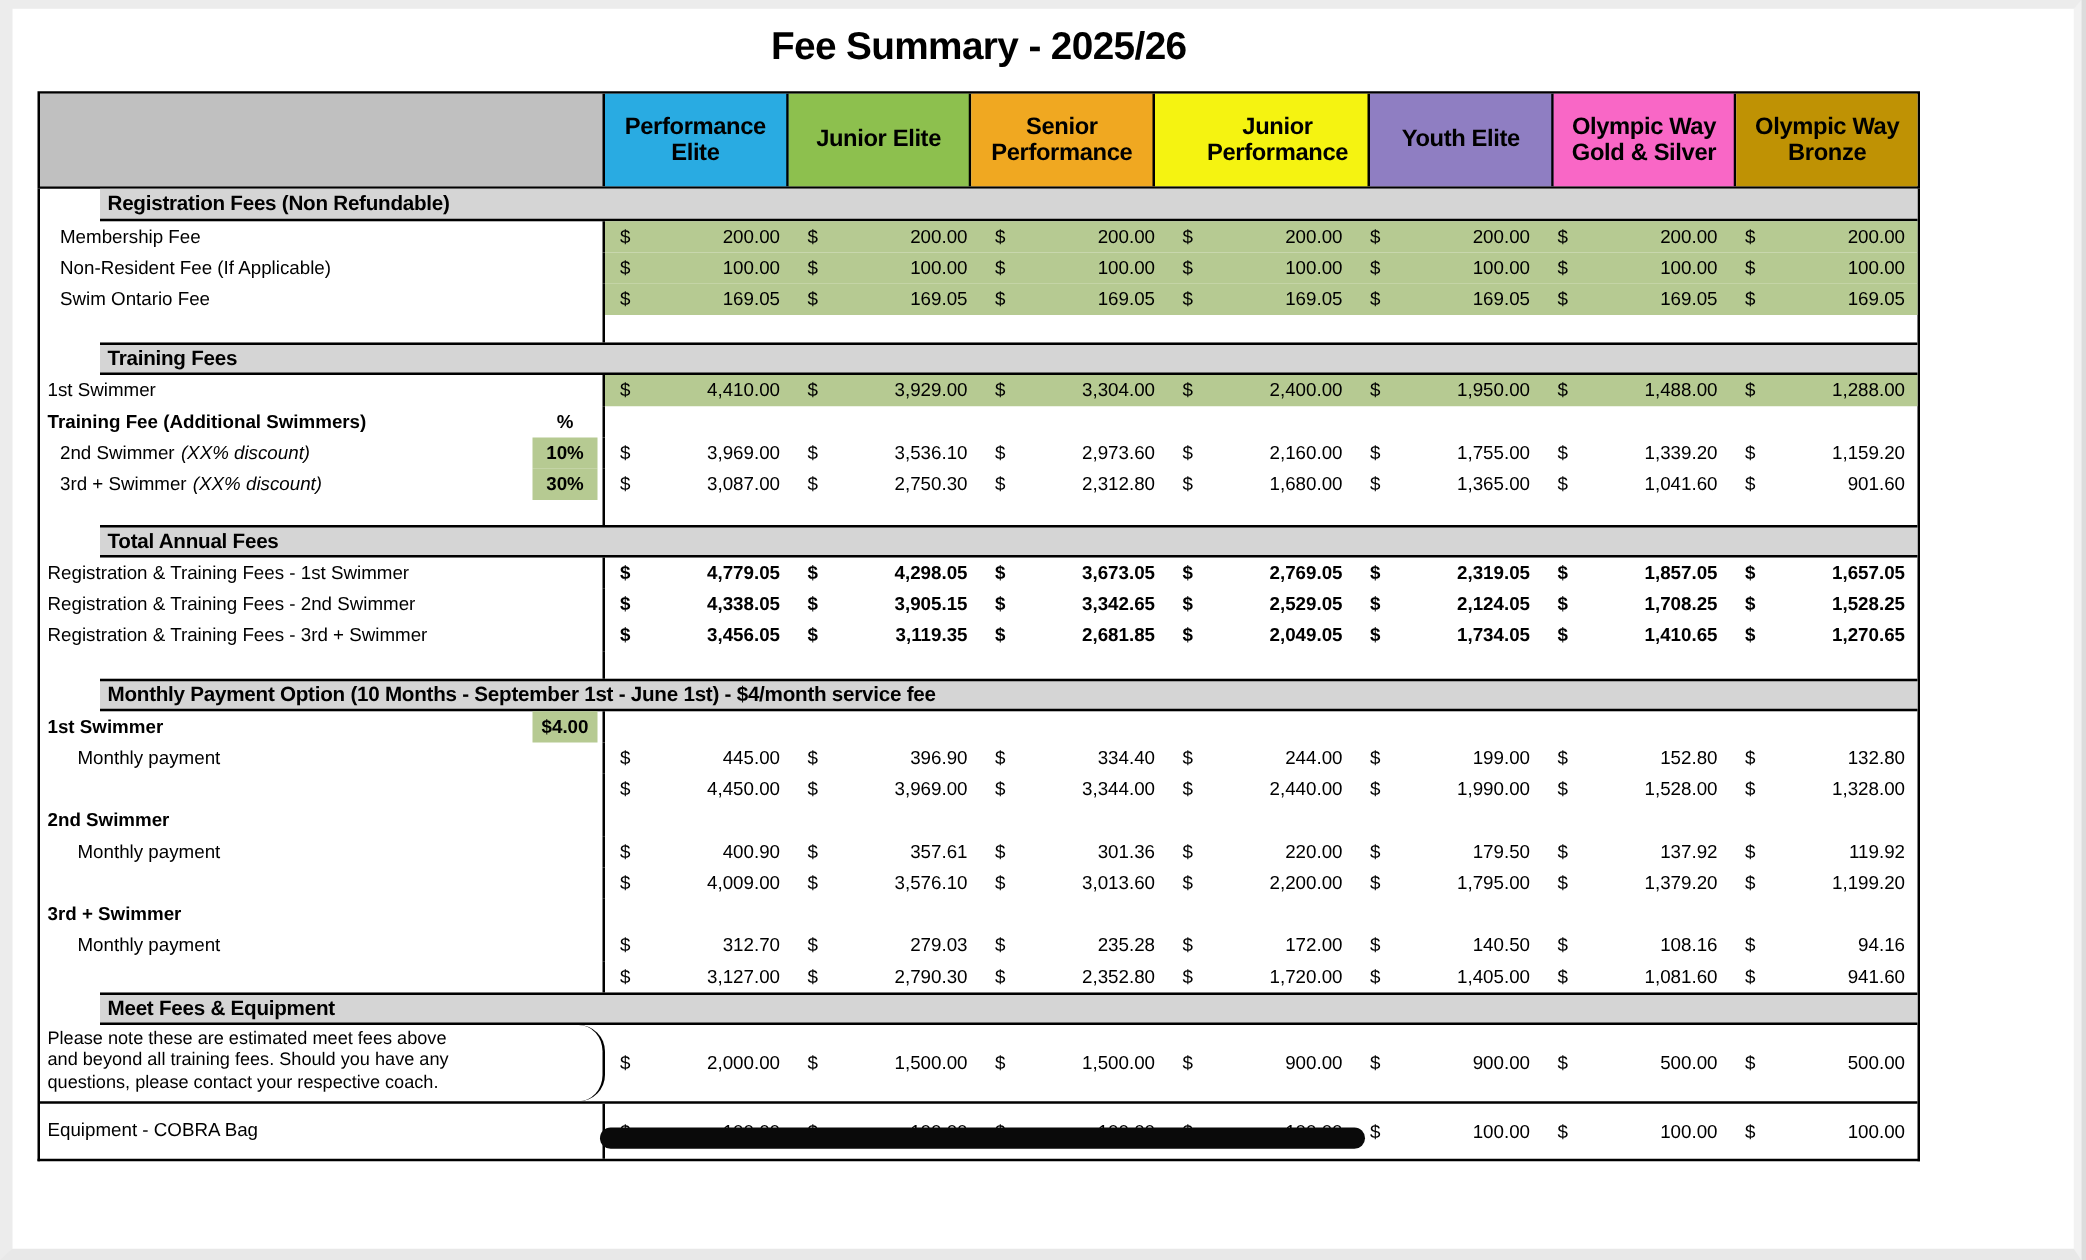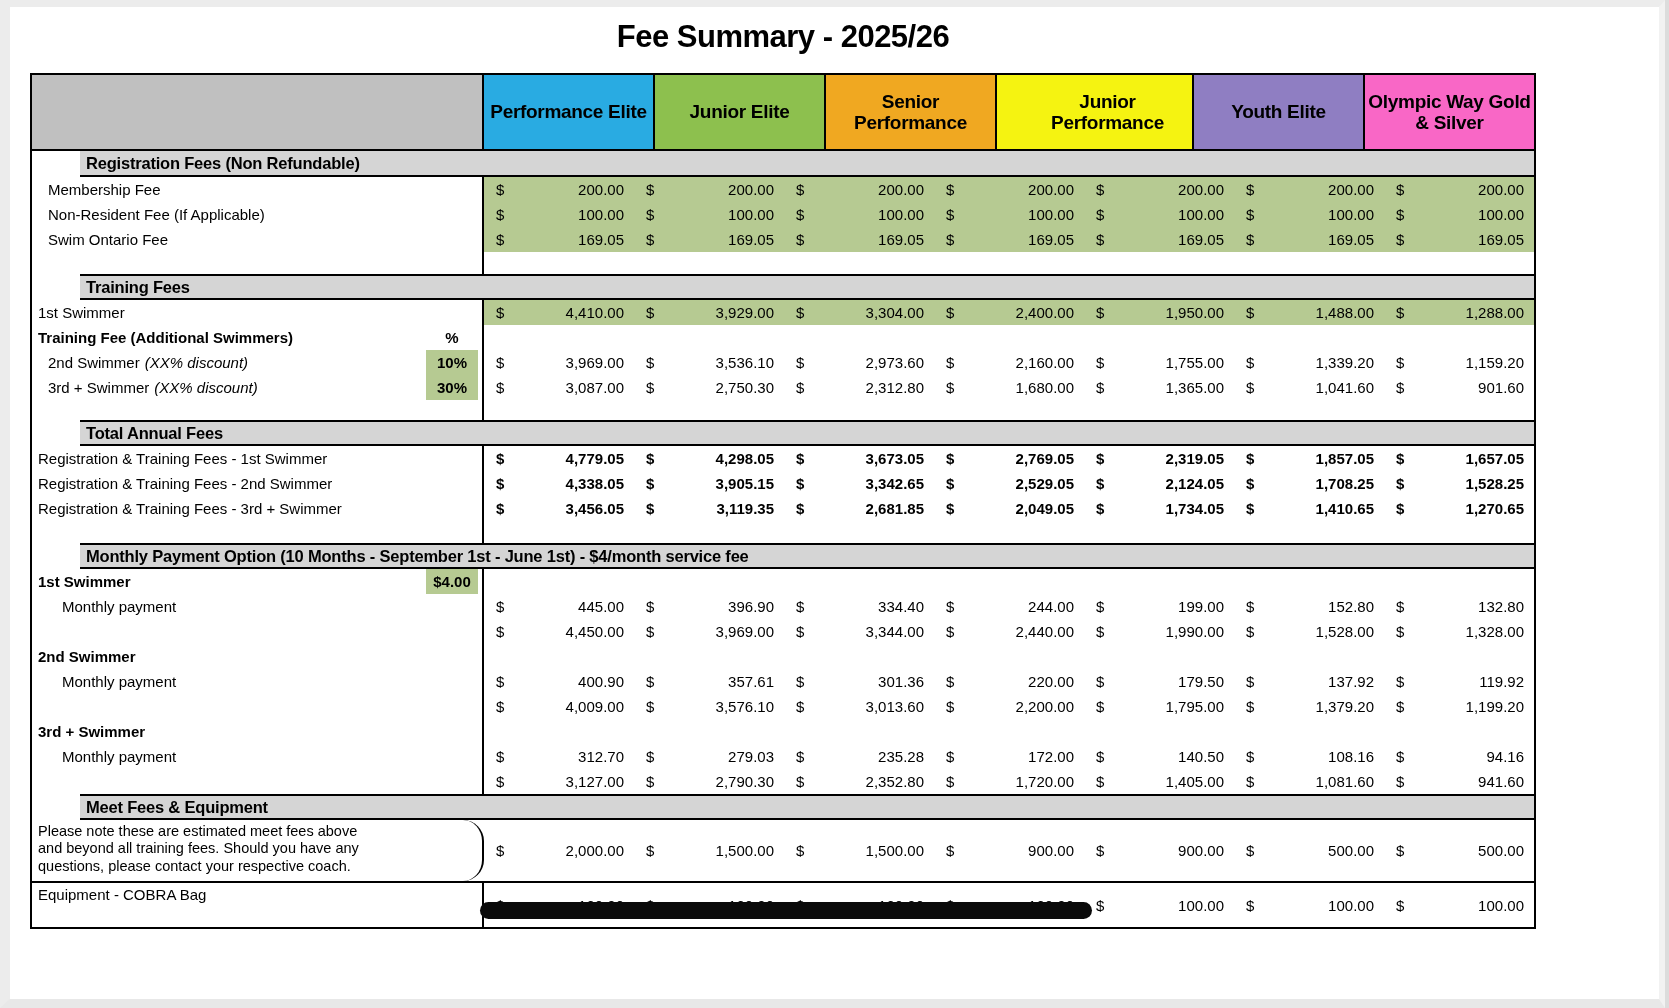--- a/index.html
+++ b/index.html
@@ -30,21 +30,21 @@
     font-weight:bold; font-size:16.5px; letter-spacing:-0.2px;margin-left:48px;
   }
   .tbody > .section-bar:first-child{ border-top:none; }
   .row{ display:flex; height:25px; }
   .row.note{ height:63px; border-bottom:2px solid #000; }
   .row.tall{ height:44px; }
   .lab{
     width:452px; border-right:2px solid #000; position:relative;
     display:flex; align-items:center; padding-left:6px; font-size:15px;
   }
-  .row.tall .lab{ align-items:flex-start; padding-top:3px; }
+  .row.tall .lab{ align-items:flex-start; padding-top:13px; }
   .lab.notelab{ align-items:flex-start; padding-top:3px;border-radius:21px; }
   .notelab .lbl{ white-space:pre-line; font-size:14.5px; line-height:1.2; }
   .lab.ind1{ padding-left:16px; }
   .lab.ind2{ padding-left:30px; }
   .lab.b{ font-weight:bold;text-align:right; }
   .sfx{ font-style:italic; margin-left:5px; }
   .tag{
     position:absolute; right:4px; top:0; bottom:0; width:52px;
     display:flex; align-items:center; justify-content:center; font-size:15px;
   }
@@ -71,20 +71,21 @@
   <div class="fee-table">
     <div class="header-row">
       <div class="header-empty"></div>
       <div class="header-cols">
           <div class="col-head" style="background: rgb(41, 171, 226);">Performance Elite</div>
           <div class="col-head" style="background: rgb(141, 192, 78);">Junior Elite</div>
           <div class="col-head" style="background: rgb(240, 168, 33);">Senior Performance</div>
           <div class="col-head" style="background: rgb(245, 243, 17); padding-left: 28px;">Junior Performance</div>
           <div class="col-head" style="background: rgb(143, 126, 194);">Youth Elite</div>
           <div class="col-head" style="background: rgb(249, 103, 198);">Olympic Way Gold &amp; Silver</div>
+          <div class="col-head" style="background: rgb(191, 146, 4);">Olympic Way Bronze</div>
         </div>
     </div>
     <div class="tbody">
         <div class="section-bar">Registration Fees (Non Refundable)</div>
         <div class="row">
           <div class="lab ind1">
             <span class="lbl">Membership Fee</span>
           </div>
           <div class="vals green">
             <div class="vcell">

